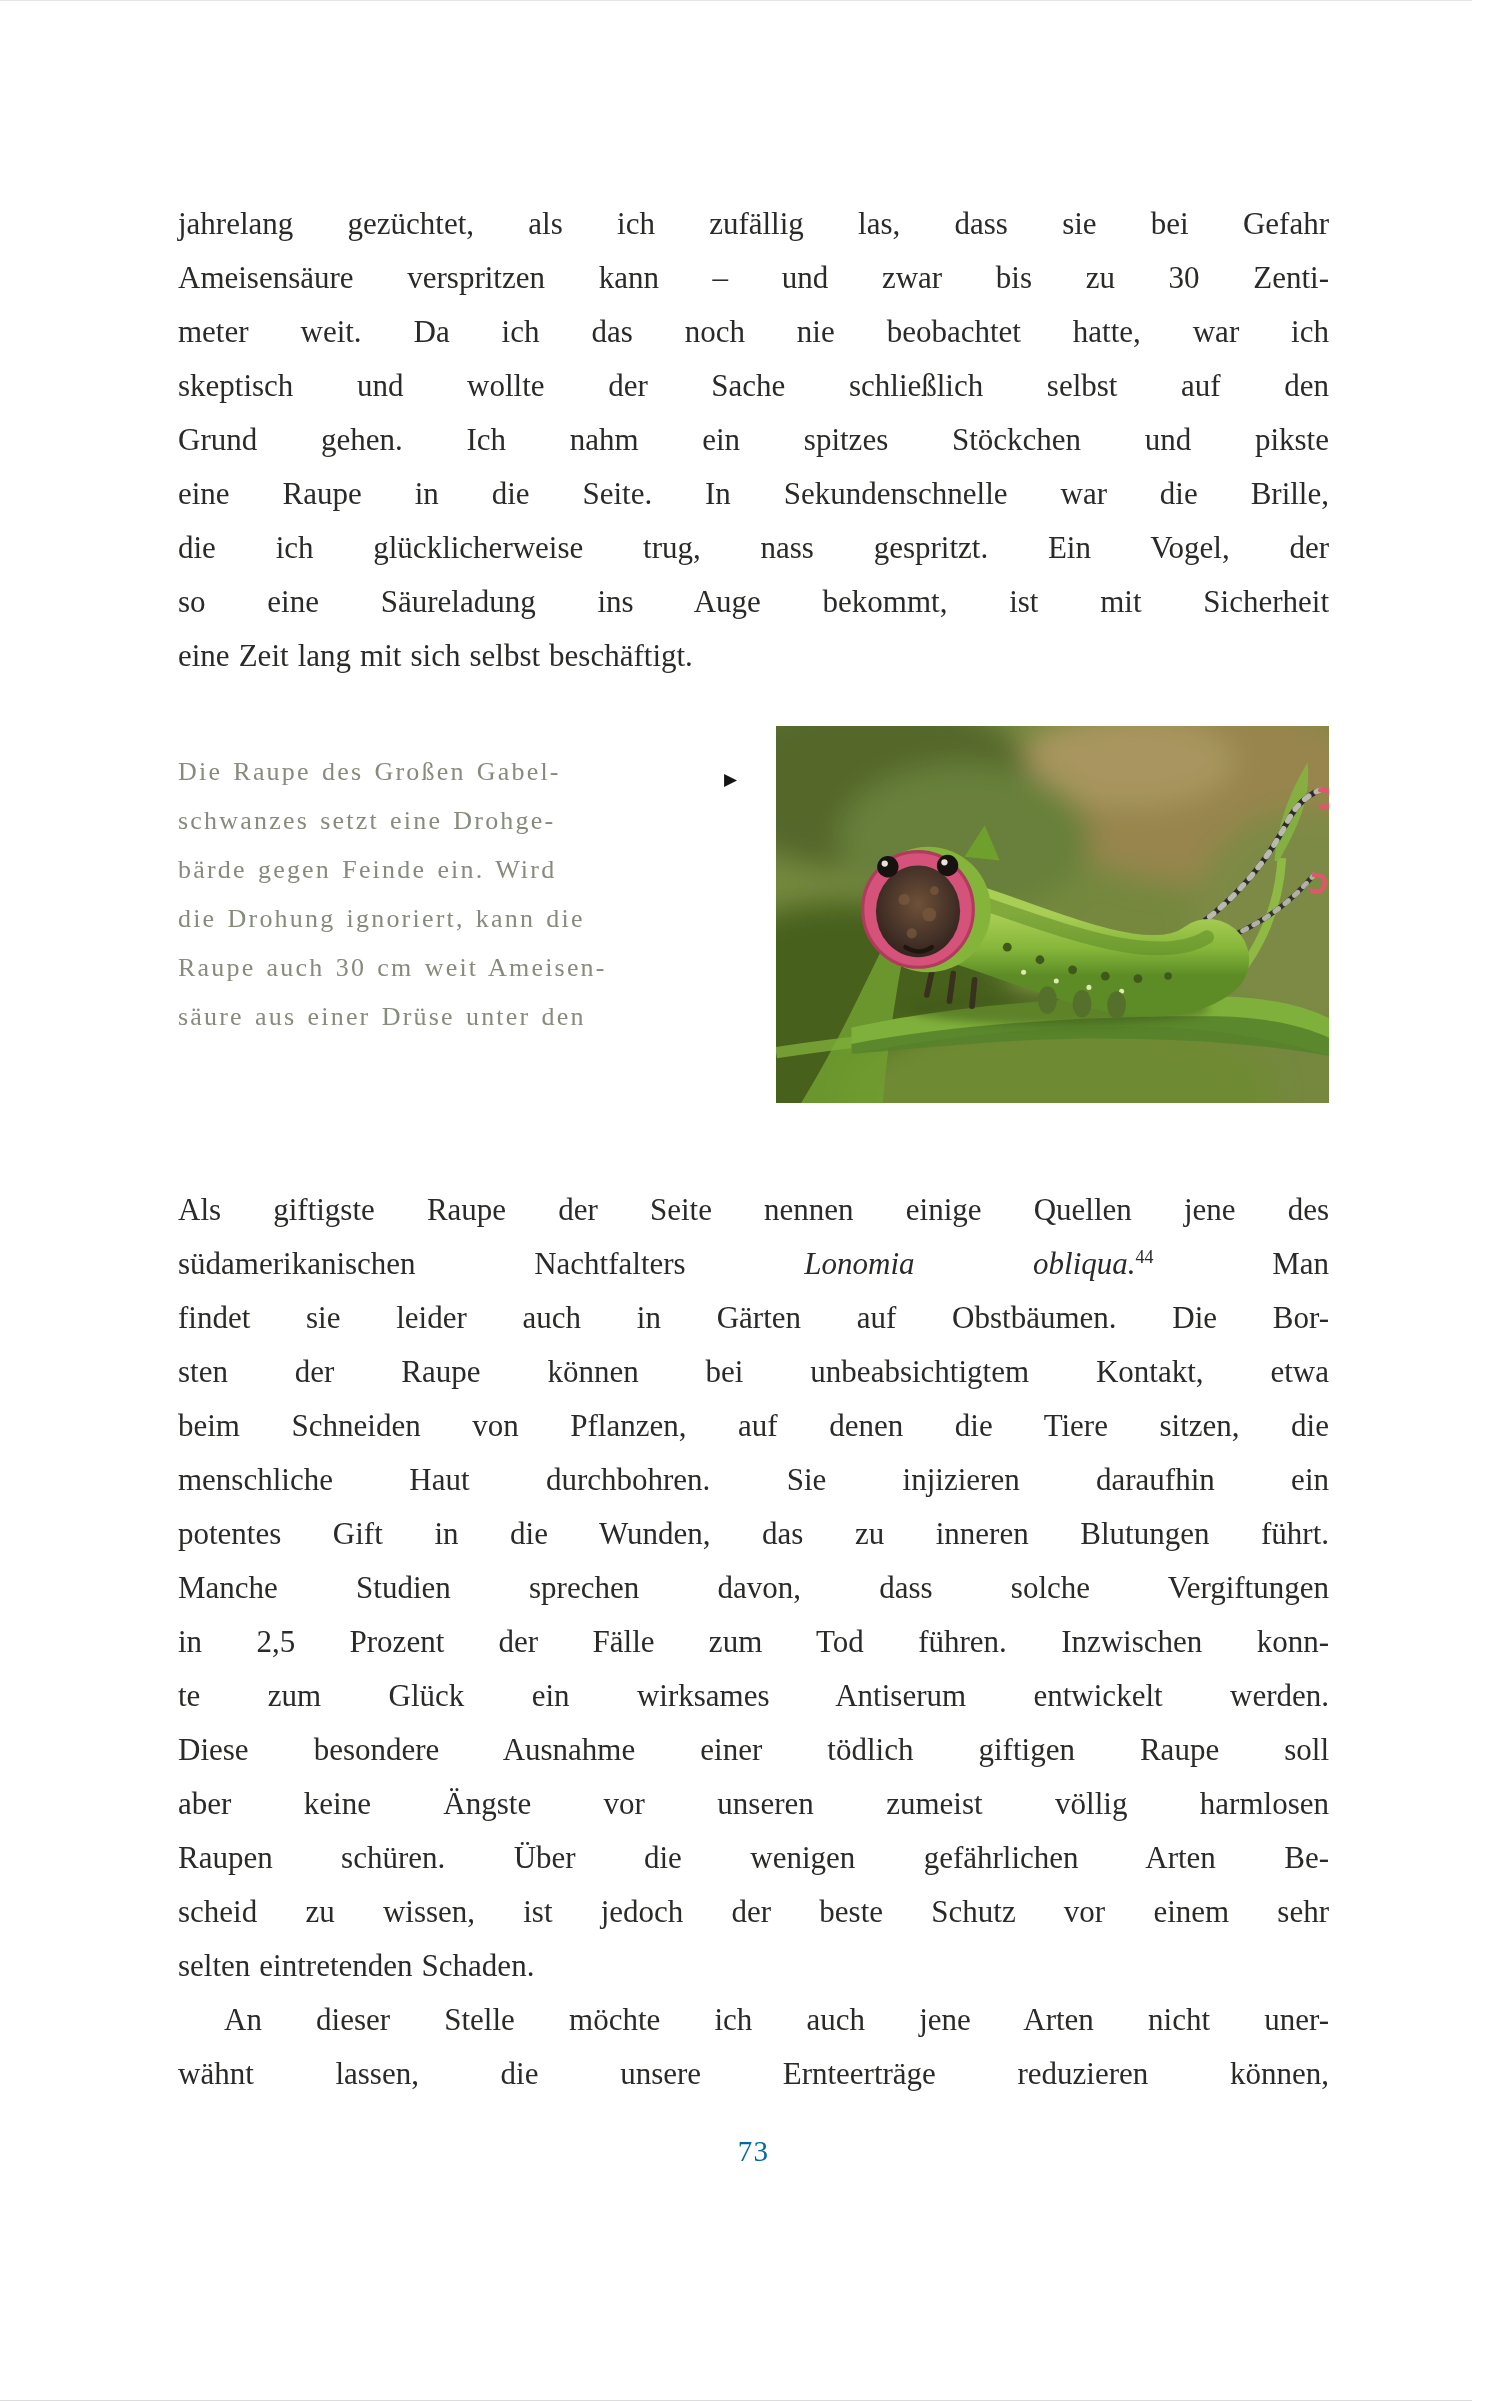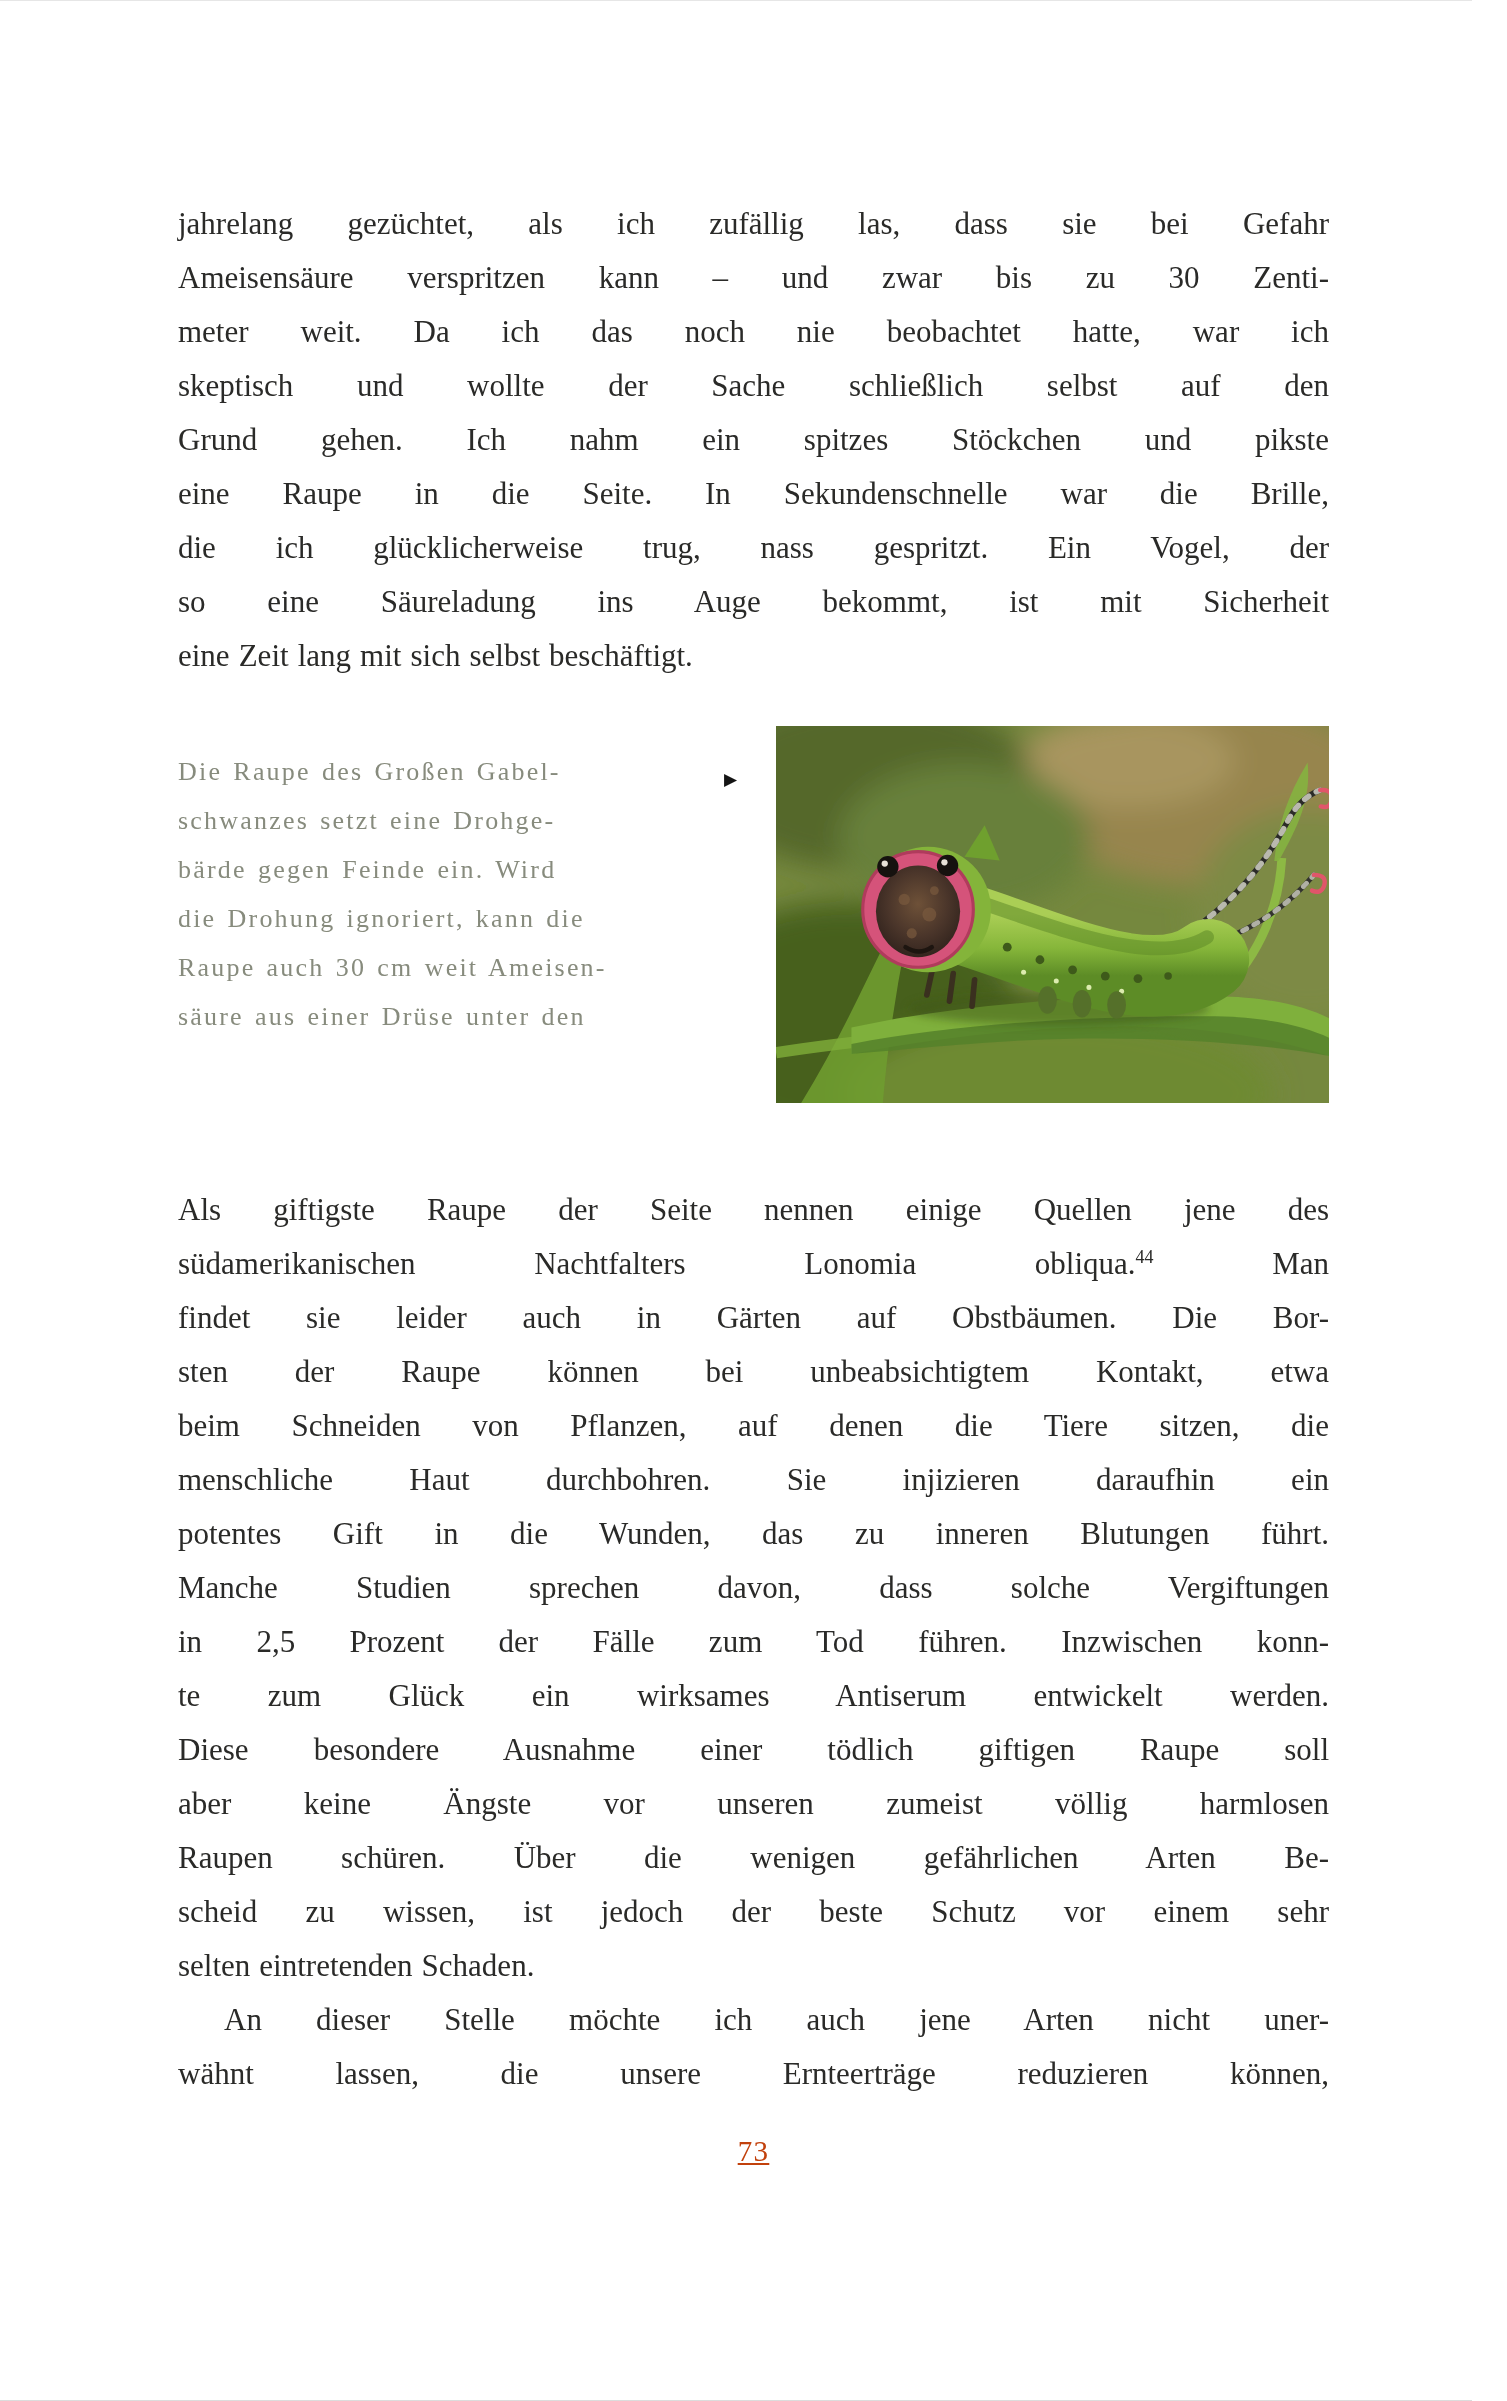--- a/index.html
+++ b/index.html
@@ -23,21 +23,21 @@
   }
   .line {
     font-size: 31px;
     line-height: 54px;
     text-align: justify;
     text-align-last: justify;
     word-spacing: 1.3px;
   }
   .line.lastline { text-align-last: left; }
   .line.indent { text-indent: 46px; }
-  .italic { }
+  .italic { font-style: italic; }
   .sup { vertical-align: super; font-size: 0.58em; line-height: 0; }
 
   .figure-row {
     display: flex;
     align-items: flex-start;
     margin-top: 43px;
     margin-bottom: 80px;
   }
   .caption {
     flex: 0 0 569px;
@@ -227,15 +227,15 @@
         <div class="line"><span>Raupen schüren. Über die wenigen gefährlichen Arten Be-</span></div>
         <div class="line"><span>scheid zu wissen, ist jedoch der beste Schutz vor einem sehr</span></div>
         <div class="line lastline"><span>selten eintretenden Schaden.</span></div>
       </section>
     <section>
         <div class="line indent"><span>An dieser Stelle möchte ich auch jene Arten nicht uner-</span></div>
         <div class="line"><span>wähnt lassen, die unsere Ernteerträge reduzieren können,</span></div>
       </section>
   </div>
 
-  <div class="page-number" style="color: #c2410c; text-decoration: underline;">73</div>
+  <div class="page-number" style="color: #0369a1;">73</div>
 </div>
 
 
 </body></html>

